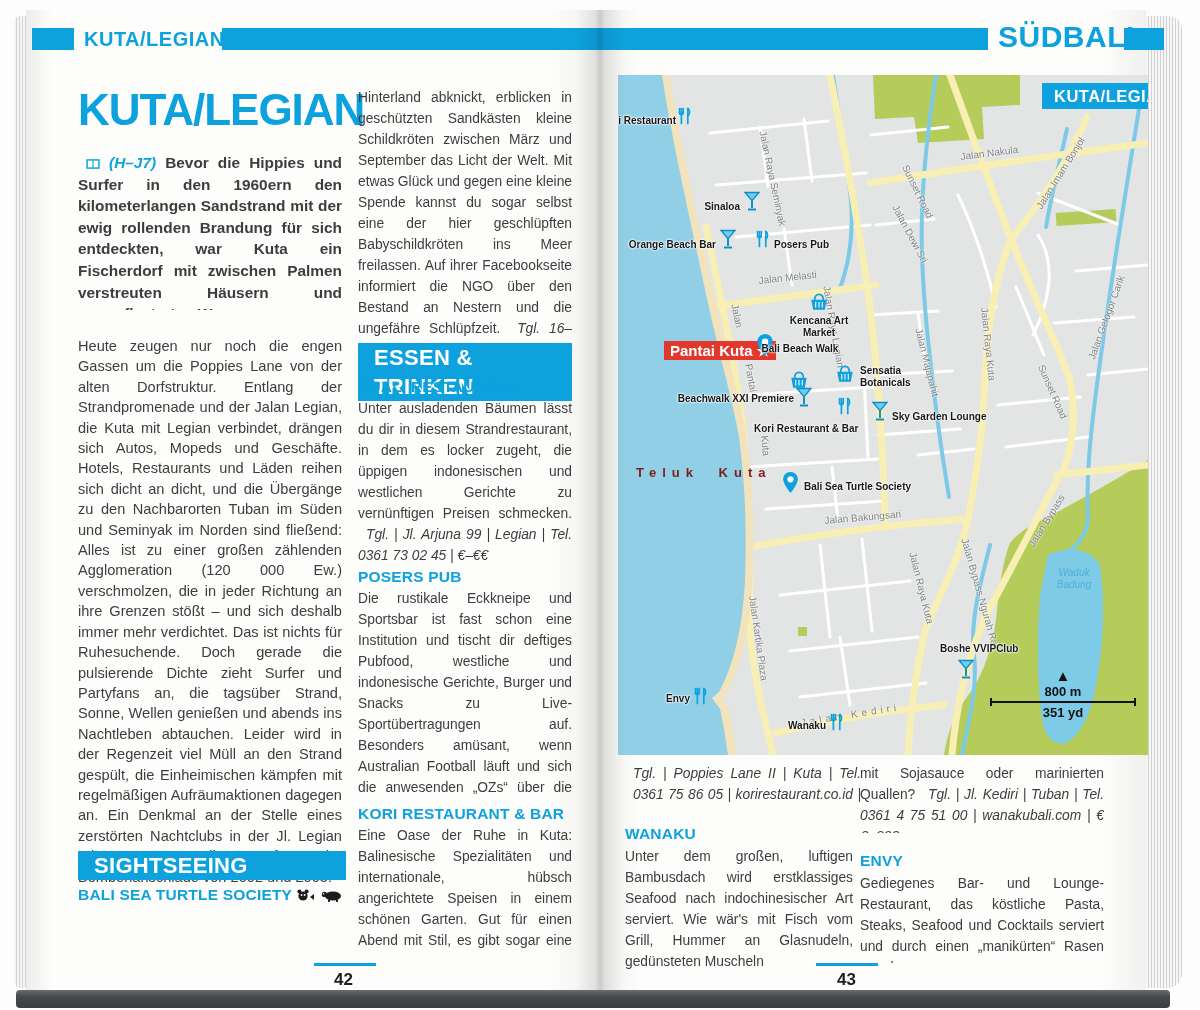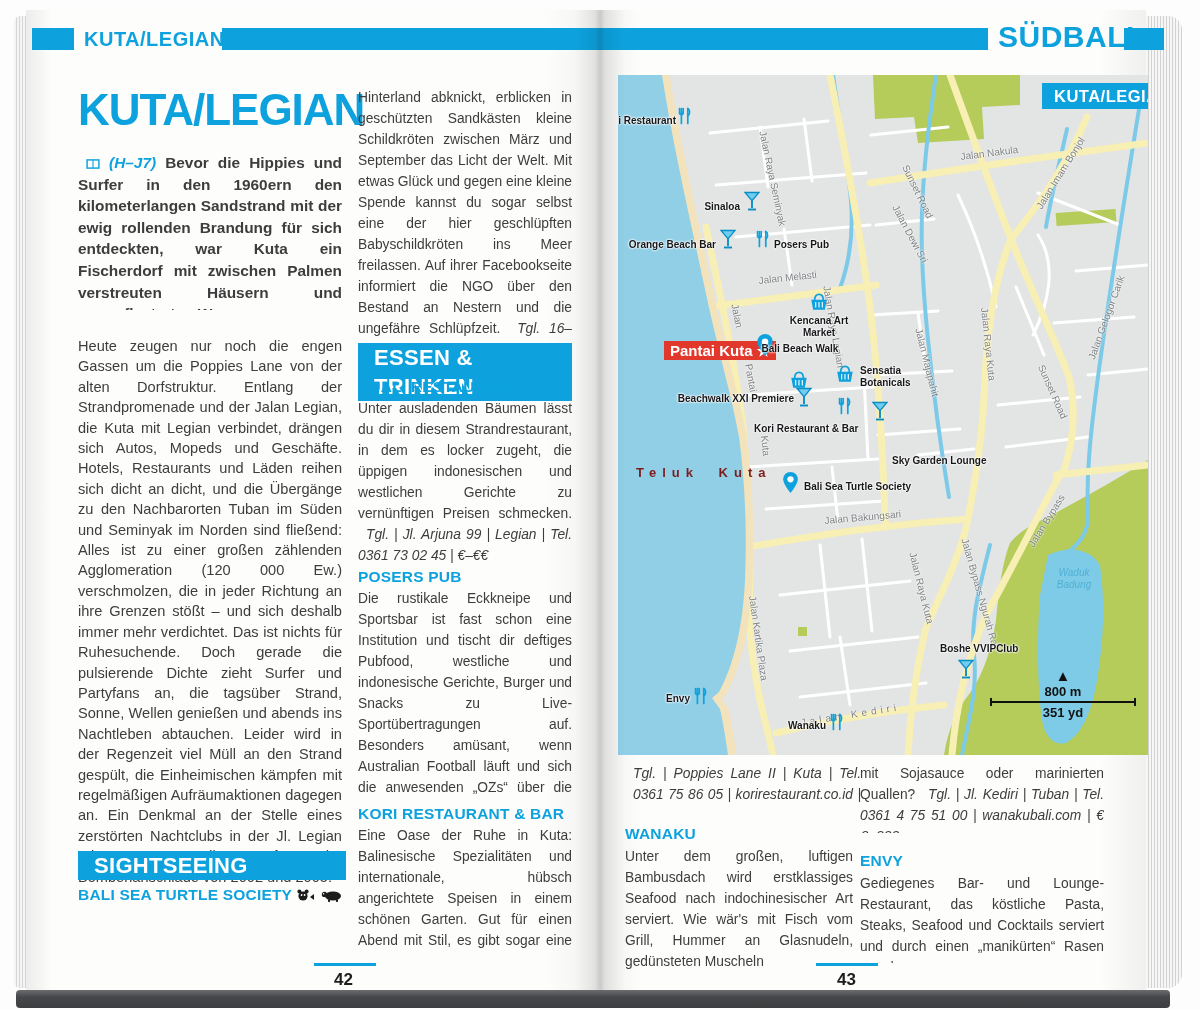--- a/index.html
+++ b/index.html
@@ -379,21 +379,21 @@
 
     <span class="poi-label" style="right:472px;top:40px;">Kuali Restaurant</span>
     <span class="poi-label" style="right:408px;top:126px;">Sinaloa</span>
     <span class="poi-label" style="right:432px;top:164px;">Orange Beach Bar</span>
     <span class="poi-label" style="left:156px;top:164px;">Posers Pub</span>
     <span class="poi-label wrap" style="left:156px;top:240px;width:90px;text-align:center;">Kencana Art Market</span>
     <span class="poi-label wrap" style="left:136px;top:268px;width:92px;text-align:center;">Bali Beach Walk</span>
     <span class="poi-label wrap" style="left:242px;top:290px;width:78px;">Sensatia Botanicals</span>
     <span class="poi-label" style="right:354px;top:318px;">Beachwalk XXI Premiere</span>
     <span class="poi-label" style="left:136px;top:348px;">Kori Restaurant &amp; Bar</span>
-    <span class="poi-label" style="left:274px;top:336px;margin-top:44px;">Sky Garden Lounge</span>
+    <span class="poi-label" style="left:274px;top:336px;">Sky Garden Lounge</span>
     <span class="poi-label" style="left:186px;top:406px;">Bali Sea Turtle Society</span>
     <span class="poi-label" style="left:322px;top:568px;">Boshe VVIPClub</span>
     <span class="poi-label" style="right:458px;top:618px;">Envy</span>
     <span class="poi-label" style="right:322px;top:645px;">Wanaku</span>
 
     <div class="scalebox" style="left:372px;top:592px;width:146px;">
       <div class="north">▲</div>
       <div class="scale-m">800 m</div>
       <div class="scale-line"></div>
       <div class="scale-yd">351 yd</div>

